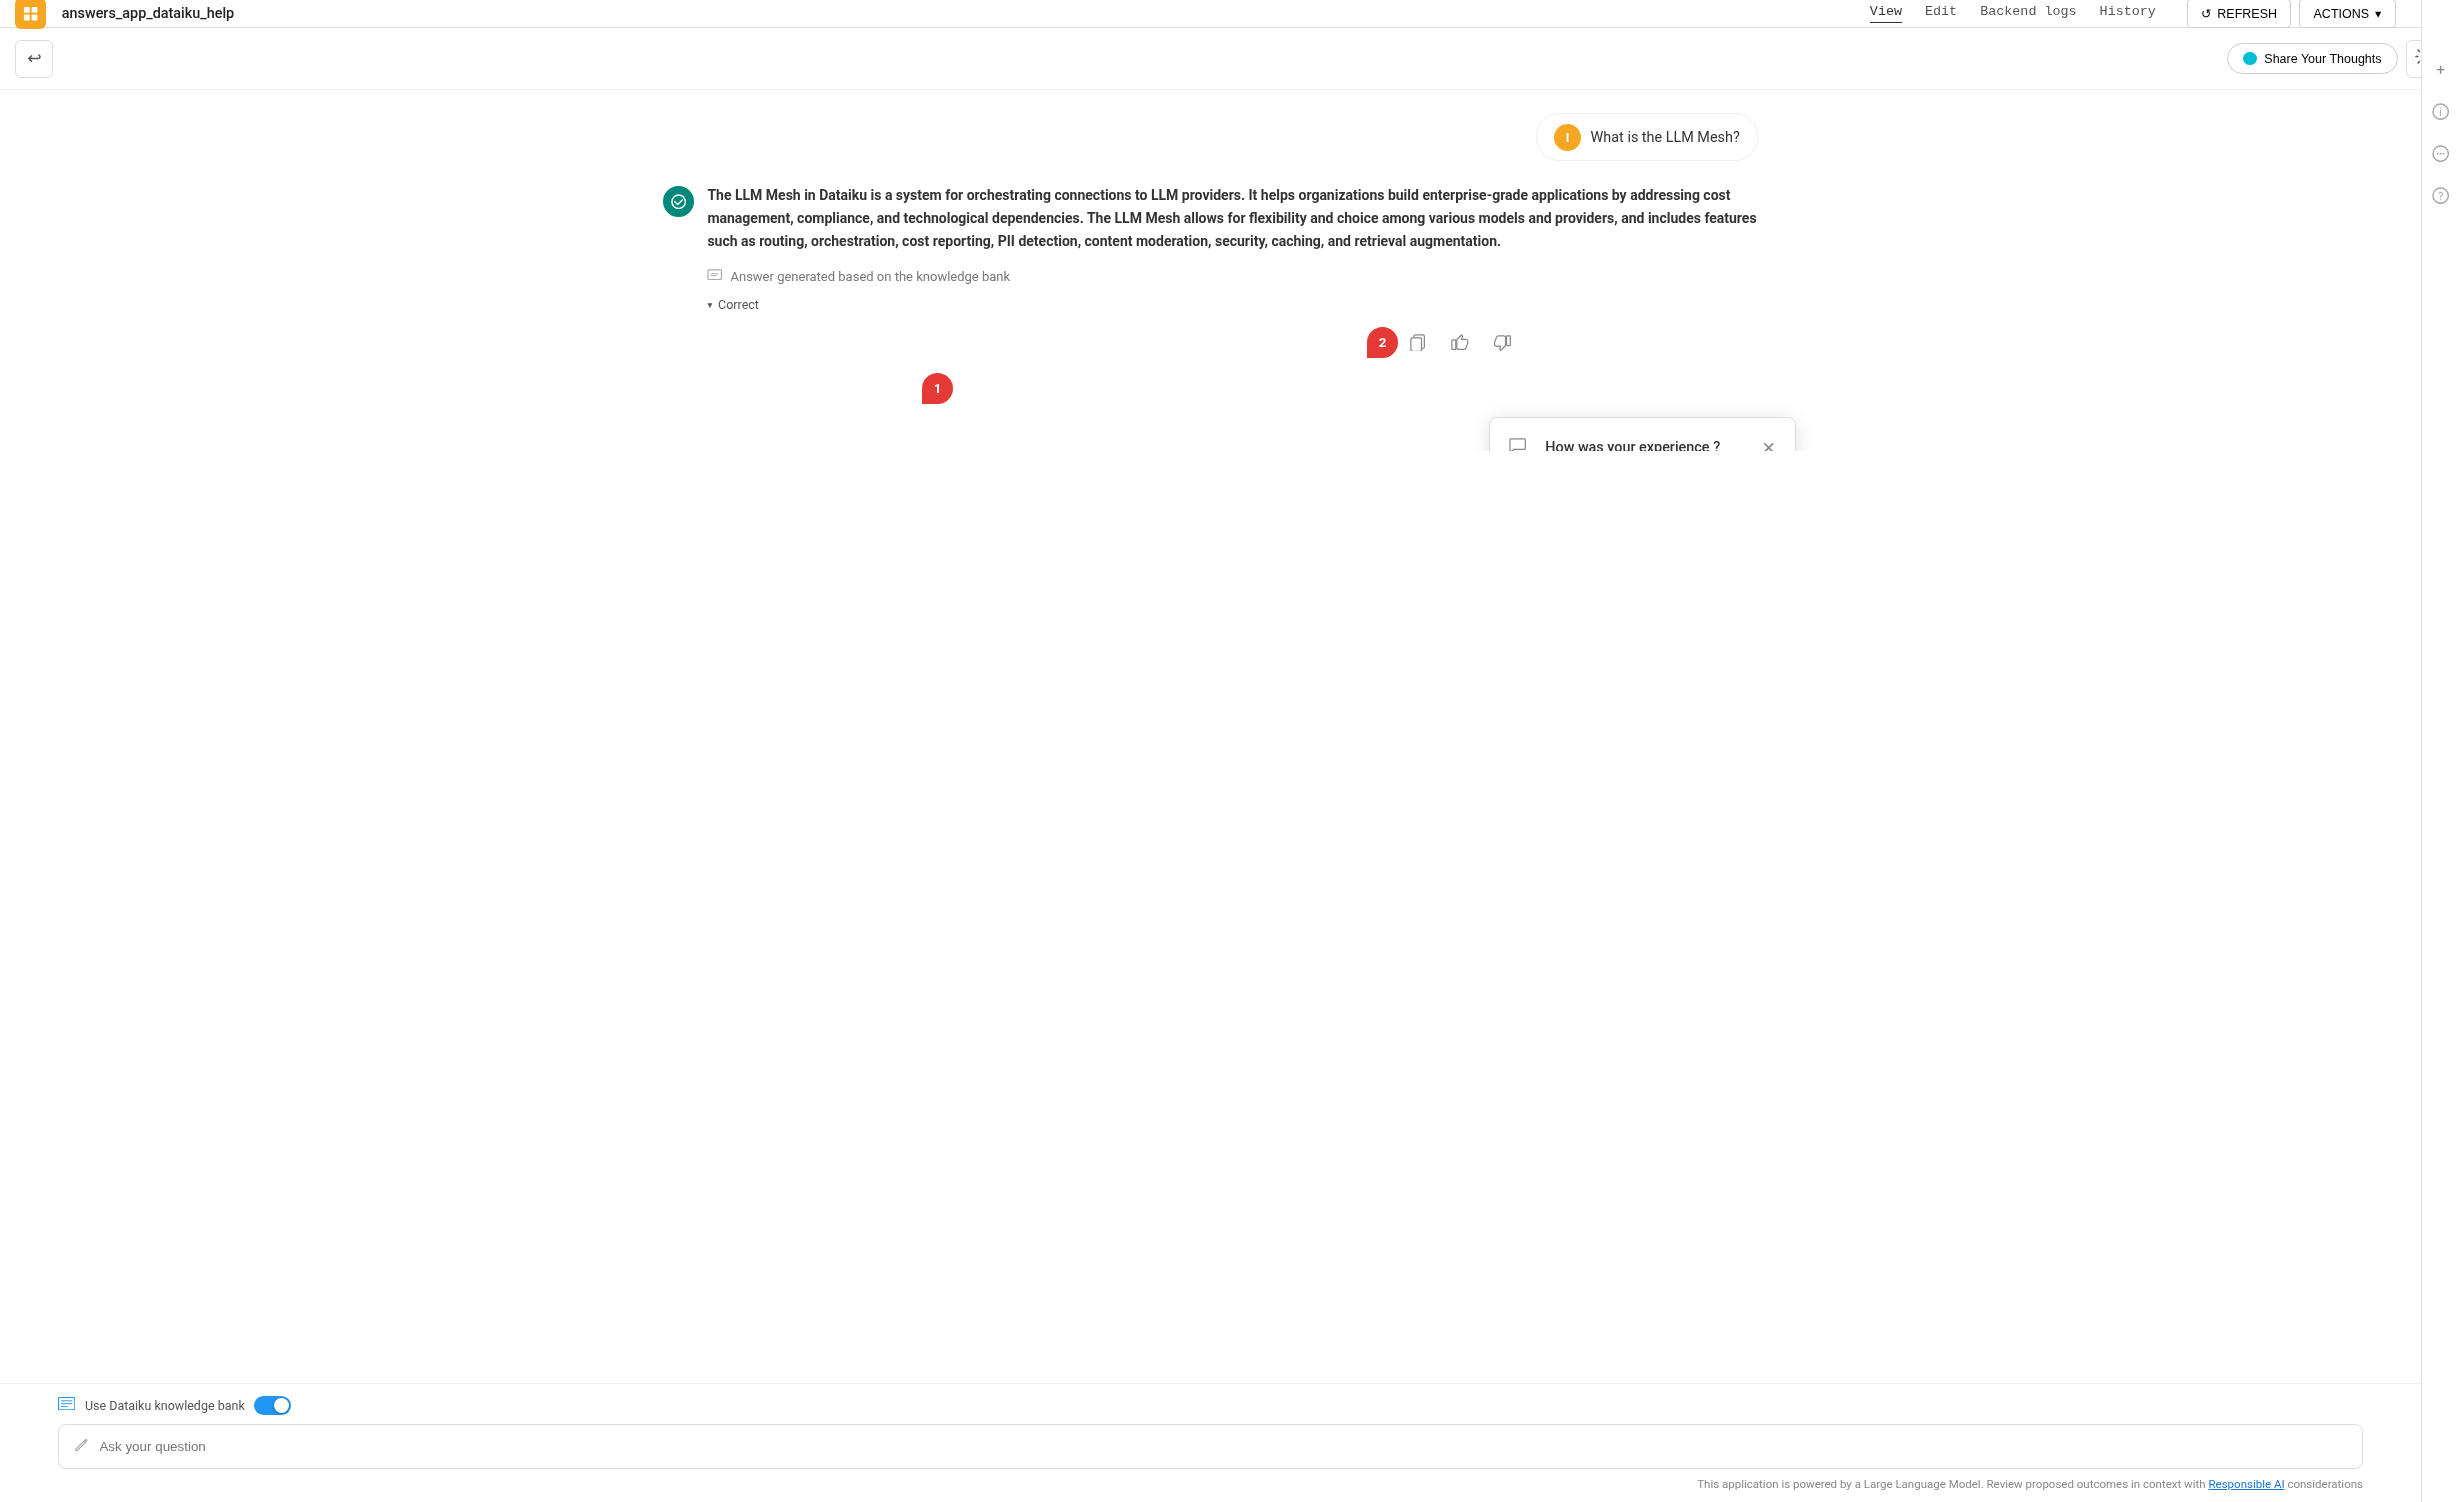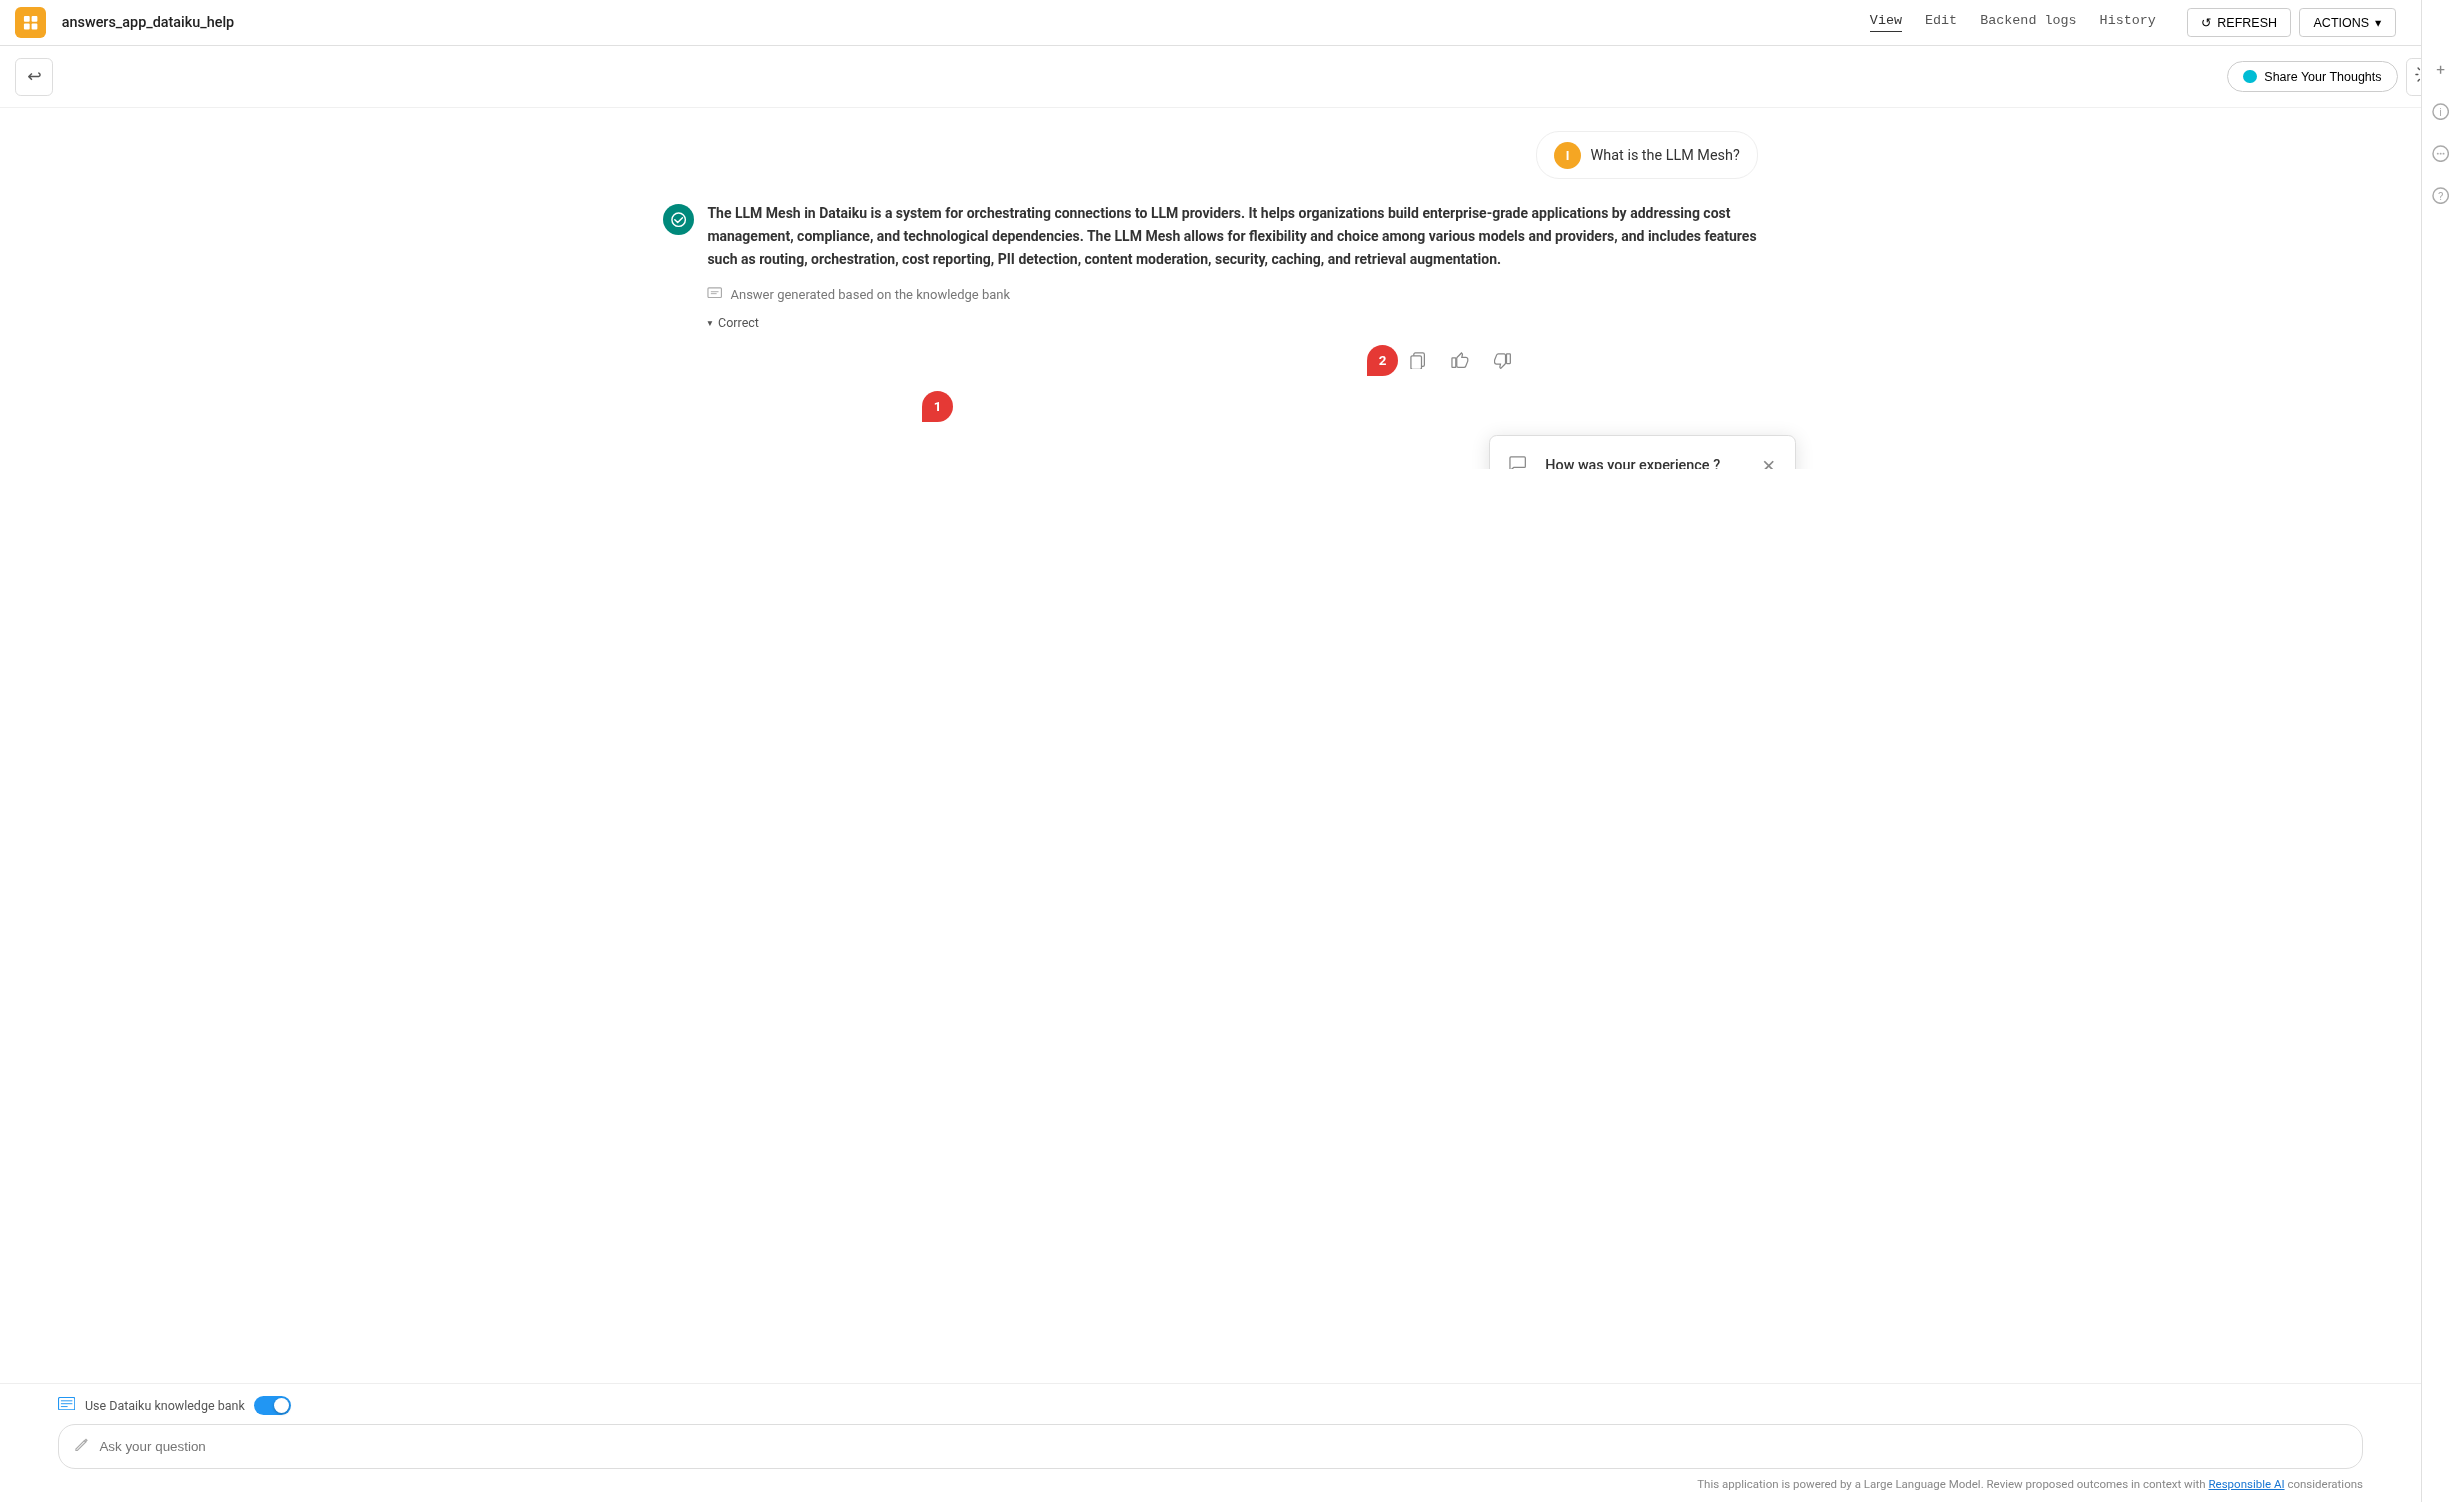--- a/index.html
+++ b/index.html
@@ -1,20 +1,20 @@
 <!DOCTYPE html>
 <html><head>
   <meta charset="utf-8">
   <style>
     * { box-sizing: border-box; margin: 0; padding: 0; }
     body { font-family: -apple-system, BlinkMacSystemFont, 'Segoe UI', Roboto, sans-serif; background: #fff; color: #333; font-size: 13.4px; }
 
     
     .topbar {
-      display: flex; align-items: center; height: 46px;
+      display: flex; align-items: center; height: 28px;
       border-bottom: 1px solid #e0e0e0; padding: 0 15.4px; gap: 15.4px;
     }
     .topbar-logo {
       width: 31px; height: 31px; background: #f5a623; border-radius: 5.8px;
       display: flex; align-items: center; justify-content: center; color: white; font-size: 15.4px; flex-shrink: 0;
     }
     .topbar-title { font-size: 14.4px; font-weight: 500; color: #222; flex: 1; }
     .topbar-nav { display: flex; gap: 23px; align-items: center; margin-left: auto; }
     .nav-item { font-size: 13.4px; color: #555; cursor: pointer; padding-bottom: 3.8px; font-family: Liberation Mono, monospace; }
     .nav-item.active { color: #333; font-weight: 500; border-bottom: 1.9px solid #333; }
@@ -111,21 +111,21 @@
     .popup-footer { display: flex; justify-content: flex-end; gap: 15.4px; }
     .btn-cancel { background: none; border: none; color: #f44336; cursor: pointer; font-size: 12.5px; font-weight: 500; }
     .btn-submit { background: none; border: none; color: #1976d2; cursor: pointer; font-size: 12.5px; font-weight: 500; }
 
     
     .bottom-area { position: fixed; bottom: 0; left: 0; right: 38px; background: white; border-top: 1px solid #eee; padding: 11.5px 58px; }
     .kb-toggle-row { display: flex; align-items: center; gap: 9.6px; margin-bottom: 9.6px; font-size: 12.5px; color: #555; }
     .toggle { width: 37px; height: 19px; background: #2196f3; border-radius: 9.6px; position: relative; cursor: pointer; }
     .toggle-knob { width: 15.4px; height: 15.4px; background: white; border-radius: 50%; position: absolute; top: 1.9px; right: 1.9px; box-shadow: 0 1px 2.9px rgba(0,0,0,0.3); }
     .kb-icon { color: #2196f3; font-size: 15.4px; }
-    .question-input-row { display: flex; align-items: center; border: 1px solid #ddd; border-radius: 17px; padding: 11.5px 15.4px; gap: 9.6px; background: white; }
+    .question-input-row { display: flex; align-items: center; border: 1px solid #ddd; border-radius: 8px; padding: 11.5px 15.4px; gap: 9.6px; background: white; }
     .question-input-icon { color: #aaa; font-size: 15.4px; }
     .question-input { flex: 1; border: none; outline: none; font-size: 13.4px; color: #aaa; background: transparent; }
     .footer-note { text-align: right; font-size: 11.5px; color: #888; margin-top: 7.7px; }
     .footer-note a { color: #1976d2; text-decoration: underline; }
   </style>
 </head>
 <body>
 
 <div class="topbar">
   <div class="topbar-logo">

